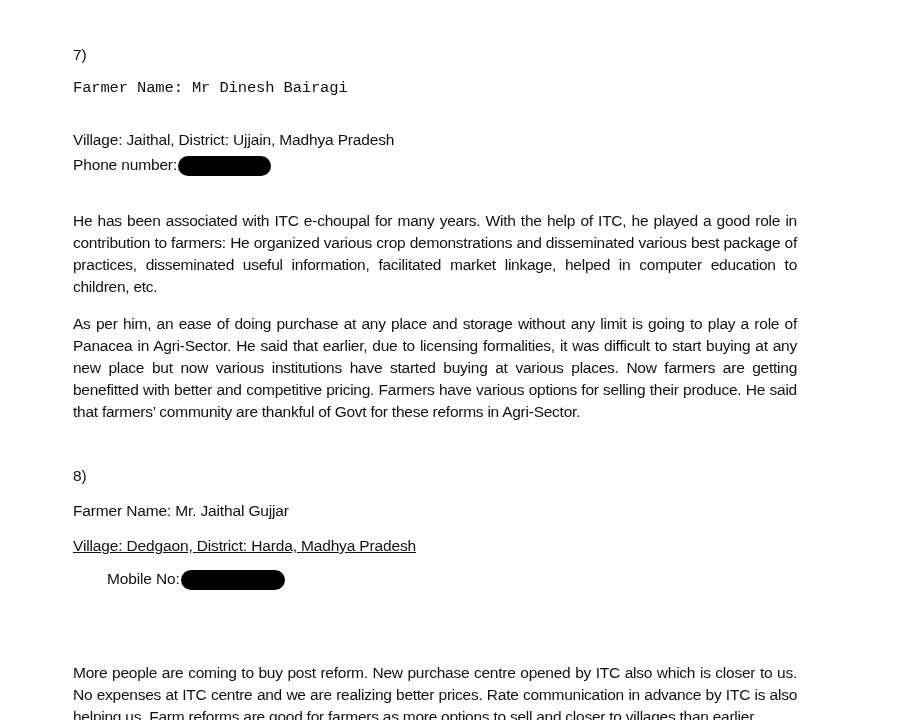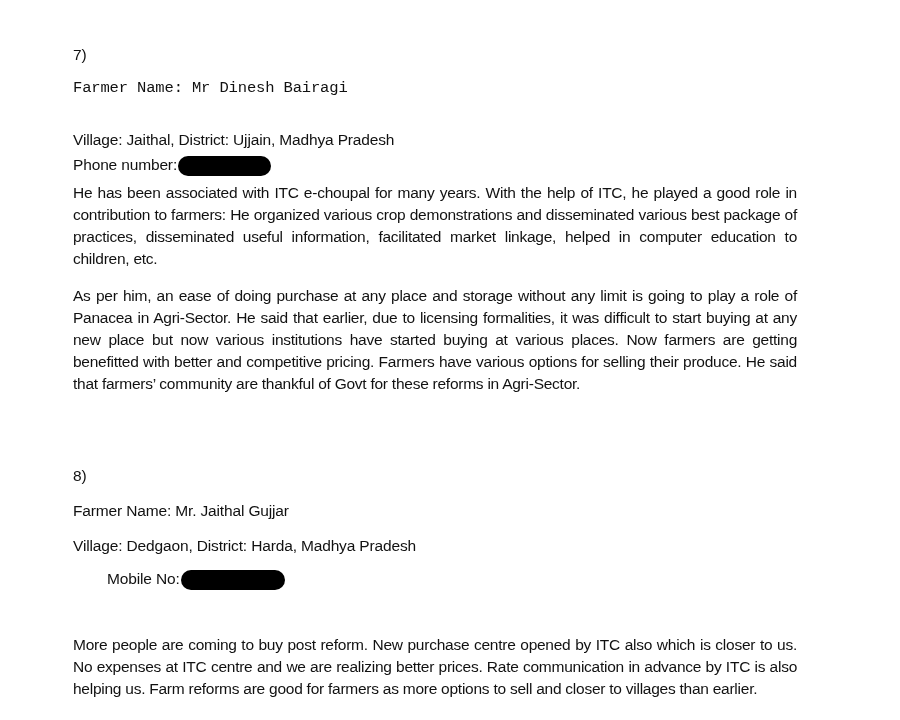--- a/index.html
+++ b/index.html
@@ -7,21 +7,21 @@
       width: 900px; height: 720px; overflow: hidden; position: relative;
       font-family: "Liberation Sans", sans-serif; color: #111111;
     }
     .page { position: absolute; left: 73px; top: 0; width: 724px; }
     .line {
       position: absolute; left: 0; font-size: 15.5px; white-space: nowrap;
       letter-spacing: -0.15px;
     }
     .para {
       position: absolute; left: 0; width: 724px; font-size: 15.5px;
-      line-height: 22px; text-align: justify; letter-spacing: -0.25px;
+      line-height: 22px; text-align: justify; letter-spacing: -0.25px; margin-top: 28px;
     }
     .redact {
       display: inline-block; background: #000; border-radius: 10px;
       vertical-align: middle; margin-left: 1px;
     }
   </style>
 </head>
 <body>
 
 <div class="page">
@@ -30,19 +30,19 @@
   <div class="line" style="top:79px;font-family:Liberation Mono, monospace;">Farmer Name:  Mr Dinesh Bairagi</div>
   <div class="line" style="top:115px;margin-top:16px;">Village: Jaithal, District: Ujjain, Madhya Pradesh</div>
   <div class="line" style="top:156px;">
     <span>Phone number:</span><span class="redact" style="width:93px;height:20px;"></span>
   </div>
   <div class="para" style="top:182px;">He has been associated with ITC e-choupal for many years. With the help of ITC, he played a good role in contribution to farmers: He organized various crop demonstrations and disseminated various best package of practices, disseminated useful information, facilitated market linkage, helped in computer education to children, etc.</div>
   <div class="para" style="top:285px;">As per him, an ease of doing purchase at any place and storage without any limit is going to play a role of Panacea in Agri-Sector. He said that earlier, due to licensing formalities, it was difficult to start buying at any new place but now various institutions have started buying at various places. Now farmers are getting benefitted with better and competitive pricing. Farmers have various options for selling their produce. He said that farmers’ community are thankful of Govt for these reforms in Agri-Sector.</div>
 
   <div class="line" style="top:467px;">8)</div>
   <div class="line" style="top:502px;">Farmer Name: Mr. Jaithal Gujjar</div>
-  <div class="line" style="top:537px;">Village: Dedgaon, District: Harda, Madhya Pradesh</div>
+  <div class="line" style="top:537px;text-decoration:underline;">Village: Dedgaon, District: Harda, Madhya Pradesh</div>
   <div class="line" style="top:570px;margin-left:34px;">
     <span>Mobile No:</span><span class="redact" style="width:104px;height:20px;"></span>
   </div>
   <div class="para" style="top:634px;">More people are coming to buy post reform. New purchase centre opened by ITC also which is closer to us. No expenses at ITC centre and we are realizing better prices. Rate communication in advance by ITC is also helping us. Farm reforms are good for farmers as more options to sell and closer to villages than earlier.</div>
 
 </div>
 
 </body></html>

